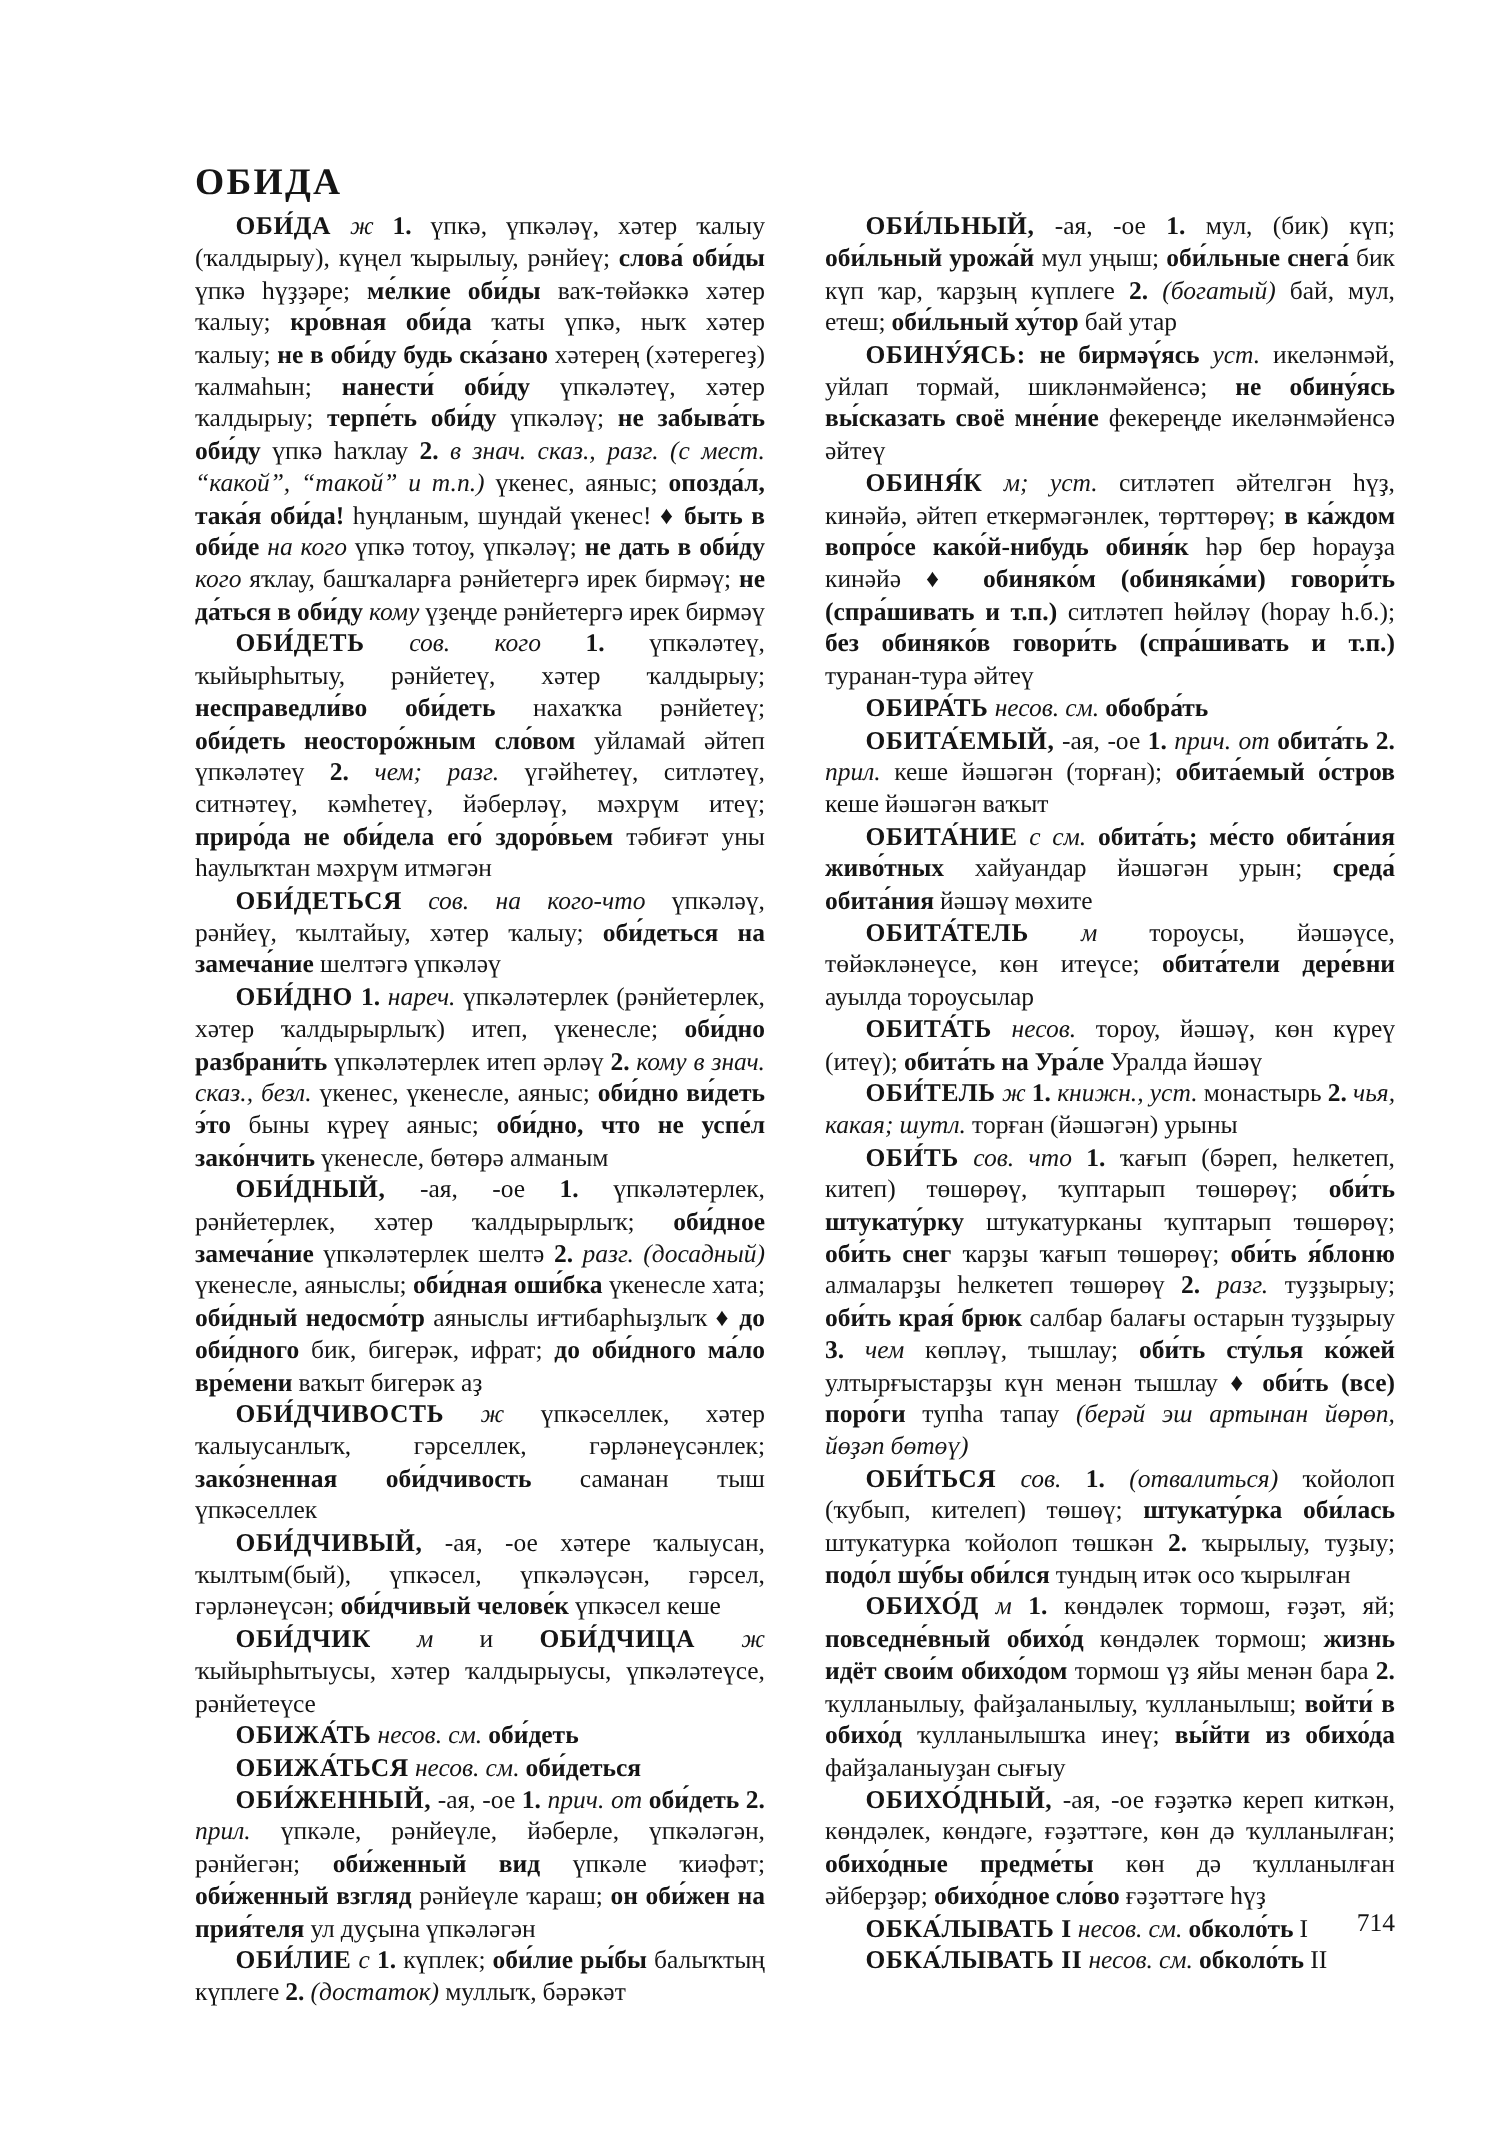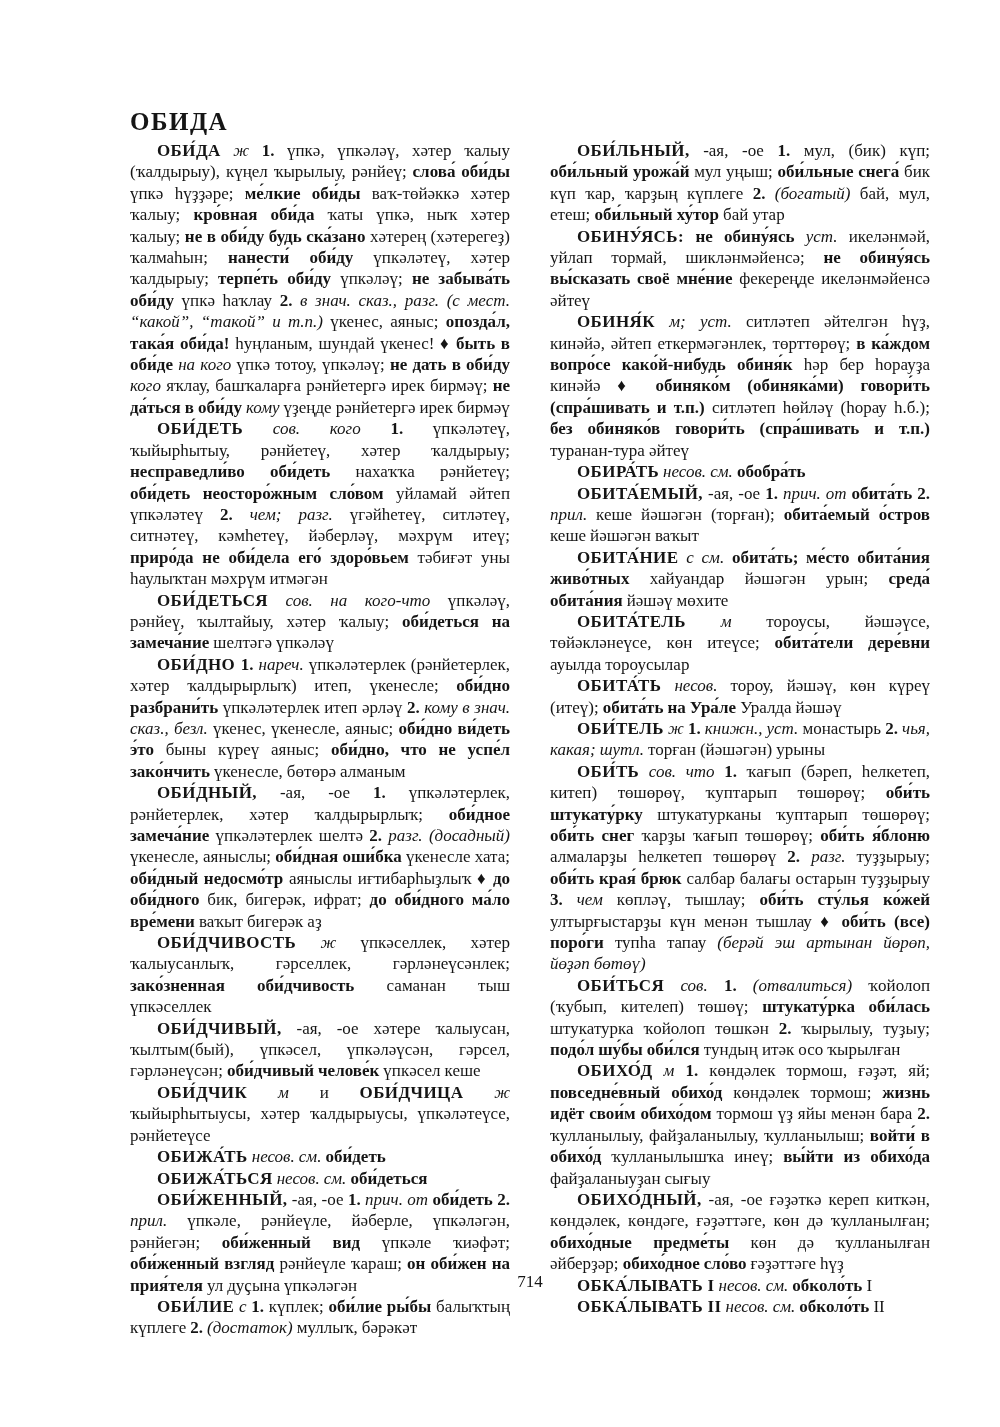--- a/index.html
+++ b/index.html
@@ -40,21 +40,21 @@
     word-spacing: -0.2px;
   }
   .entry .h { font-weight: bold; letter-spacing: 0.4px; }
   .entry .b { font-weight: bold; }
   .entry .i { font-style: italic; }
   .page-number {
     position: absolute;
     left: 130px;
     top: 1272px;
     width: 800px;
-    text-align: center;
+    text-align: right;
     font-size: 17px;
   }
 </style>
 </head>
 <body>
 
 <div class="page">
   <div class="running-head">ОБИДА</div>
 
   <div class="columns">
@@ -67,21 +67,21 @@
         <p class="entry"><span class="h">ОБИ́ДЧИВОСТЬ</span><span class="i"> ж </span><span>үпкәселлек, хәтер ҡалыусанлыҡ, гәрселлек, гәрләнеүсәнлек; </span><span class="b">зако́зненная оби́дчивость </span><span>саманан тыш үпкәселлек</span></p>
         <p class="entry"><span class="h">ОБИ́ДЧИВЫЙ,</span><span> -ая, -ое хәтере ҡалыусан, ҡылтым(бый), үпкәсел, үпкәләүсән, гәрсел, гәрләнеүсән; </span><span class="b">оби́дчивый челове́к </span><span>үпкәсел кеше</span></p>
         <p class="entry"><span class="h">ОБИ́ДЧИК</span><span class="i"> м </span><span>и </span><span class="h">ОБИ́ДЧИЦА</span><span class="i"> ж </span><span>ҡыйырһытыусы, хәтер ҡалдырыусы, үпкәләтеүсе, рәнйетеүсе</span></p>
         <p class="entry"><span class="h">ОБИЖА́ТЬ</span><span class="i"> несов. см. </span><span class="b">оби́деть</span></p>
         <p class="entry"><span class="h">ОБИЖА́ТЬСЯ</span><span class="i"> несов. см. </span><span class="b">оби́деться</span></p>
         <p class="entry"><span class="h">ОБИ́ЖЕННЫЙ,</span><span> -ая, -ое </span><span class="b">1. </span><span class="i">прич. от </span><span class="b">оби́деть 2. </span><span class="i">прил. </span><span>үпкәле, рәнйеүле, йәберле, үпкәләгән, рәнйегән; </span><span class="b">оби́женный вид </span><span>үпкәле ҡиәфәт; </span><span class="b">оби́женный взгляд </span><span>рәнйеүле ҡараш; </span><span class="b">он оби́жен на прия́теля </span><span>ул дуҫына үпкәләгән</span></p>
         <p class="entry"><span class="h">ОБИ́ЛИЕ</span><span class="i"> с </span><span class="b">1. </span><span>күплек; </span><span class="b">оби́лие ры́бы </span><span>балыҡтың күплеге </span><span class="b">2. </span><span class="i">(достаток) </span><span>муллыҡ, бәрәкәт</span></p>
       </div>
     <div class="column">
         <p class="entry"><span class="h">ОБИ́ЛЬНЫЙ,</span><span> -ая, -ое </span><span class="b">1. </span><span>мул, (бик) күп; </span><span class="b">оби́льный урожа́й </span><span>мул уңыш; </span><span class="b">оби́льные снега́ </span><span>бик күп ҡар, ҡарҙың күплеге </span><span class="b">2. </span><span class="i">(богатый) </span><span>бай, мул, етеш; </span><span class="b">оби́льный ху́тор </span><span>бай утар</span></p>
-        <p class="entry"><span class="h">ОБИНУ́ЯСЬ: </span><span class="b">не обину́ясь </span><span class="i">уст. </span><span>икеләнмәй, уйлап тормай, шикләнмәйенсә; </span><span class="b">не обину́ясь вы́сказать своё мне́ние </span><span>фекереңде икеләнмәйенсә әйтеү</span></p>
+        <p class="entry"><span class="h">ОБИНУ́ЯСЬ: </span><span class="b">не бирмәү́ясь </span><span class="i">уст. </span><span>икеләнмәй, уйлап тормай, шикләнмәйенсә; </span><span class="b">не обину́ясь вы́сказать своё мне́ние </span><span>фекереңде икеләнмәйенсә әйтеү</span></p>
         <p class="entry"><span class="h">ОБИНЯ́К</span><span class="i"> м; уст. </span><span>ситләтеп әйтелгән һүҙ, кинәйә, әйтеп еткермәгәнлек, төрттөрөү; </span><span class="b">в ка́ждом вопро́се како́й-нибудь обиня́к </span><span>һәр бер һорауҙа кинәйә ♦ </span><span class="b">обиняко́м (обиняка́ми) говори́ть (спра́шивать и т.п.) </span><span>ситләтеп һөйләү (һорау һ.б.); </span><span class="b">без обиняко́в говори́ть (спра́шивать и т.п.) </span><span>туранан-тура әйтеү</span></p>
         <p class="entry"><span class="h">ОБИРА́ТЬ</span><span class="i"> несов. см. </span><span class="b">обобра́ть</span></p>
         <p class="entry"><span class="h">ОБИТА́ЕМЫЙ,</span><span> -ая, -ое </span><span class="b">1. </span><span class="i">прич. от </span><span class="b">обита́ть 2. </span><span class="i">прил. </span><span>кеше йәшәгән (торған); </span><span class="b">обита́емый о́стров </span><span>кеше йәшәгән ваҡыт</span></p>
         <p class="entry"><span class="h">ОБИТА́НИЕ</span><span class="i"> с см. </span><span class="b">обита́ть; ме́сто обита́ния живо́тных </span><span>хайуандар йәшәгән урын; </span><span class="b">среда́ обита́ния </span><span>йәшәү мөхите</span></p>
         <p class="entry"><span class="h">ОБИТА́ТЕЛЬ</span><span class="i"> м </span><span>тороусы, йәшәүсе, төйәкләнеүсе, көн итеүсе; </span><span class="b">обита́тели дере́вни </span><span>ауылда тороусылар</span></p>
         <p class="entry"><span class="h">ОБИТА́ТЬ</span><span class="i"> несов. </span><span>тороу, йәшәү, көн күреү (итеү); </span><span class="b">обита́ть на Ура́ле </span><span>Уралда йәшәү</span></p>
         <p class="entry"><span class="h">ОБИ́ТЕЛЬ</span><span class="i"> ж </span><span class="b">1. </span><span class="i">книжн., уст. </span><span>монастырь </span><span class="b">2. </span><span class="i">чья, какая; шутл. </span><span>торған (йәшәгән) урыны</span></p>
         <p class="entry"><span class="h">ОБИ́ТЬ</span><span class="i"> сов. что </span><span class="b">1. </span><span>ҡағып (бәреп, һелкетеп, китеп) төшөрөү, ҡуптарып төшөрөү; </span><span class="b">оби́ть штукату́рку </span><span>штукатурканы ҡуптарып төшөрөү; </span><span class="b">оби́ть снег </span><span>ҡарҙы ҡағып төшөрөү; </span><span class="b">оби́ть я́блоню </span><span>алмаларҙы һелкетеп төшөрөү </span><span class="b">2. </span><span class="i">разг. </span><span>туҙҙырыу; </span><span class="b">оби́ть края́ брюк </span><span>салбар балағы остарын туҙҙырыу </span><span class="b">3. </span><span class="i">чем </span><span>көпләү, тышлау; </span><span class="b">оби́ть сту́лья ко́жей </span><span>ултырғыстарҙы күн менән тышлау ♦ </span><span class="b">оби́ть (все) поро́ги </span><span>тупһа тапау </span><span class="i">(берәй эш артынан йөрөп, йөҙәп бөтөү)</span></p>
         <p class="entry"><span class="h">ОБИ́ТЬСЯ</span><span class="i"> сов. </span><span class="b">1. </span><span class="i">(отвалиться) </span><span>ҡойолоп (ҡубып, кителеп) төшөү; </span><span class="b">штукату́рка оби́лась </span><span>штукатурка ҡойолоп төшкән </span><span class="b">2. </span><span>ҡырылыу, туҙыу; </span><span class="b">подо́л шу́бы оби́лся </span><span>тундың итәк осо ҡырылған</span></p>
         <p class="entry"><span class="h">ОБИХО́Д</span><span class="i"> м </span><span class="b">1. </span><span>көндәлек тормош, ғәҙәт, яй; </span><span class="b">повседне́вный обихо́д </span><span>көндәлек тормош; </span><span class="b">жизнь идёт свои́м обихо́дом </span><span>тормош үҙ яйы менән бара </span><span class="b">2. </span><span>ҡулланылыу, файҙаланылыу, ҡулланылыш; </span><span class="b">войти́ в обихо́д </span><span>ҡулланылышҡа инеү; </span><span class="b">вы́йти из обихо́да </span><span>файҙаланыуҙан сығыу</span></p>

